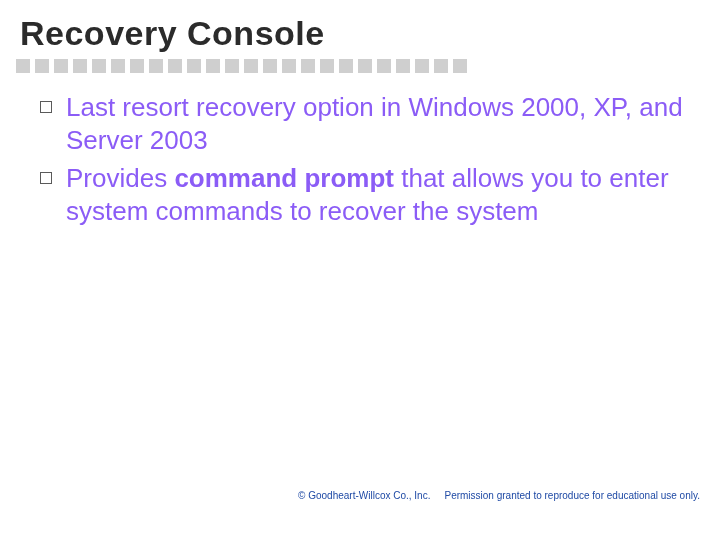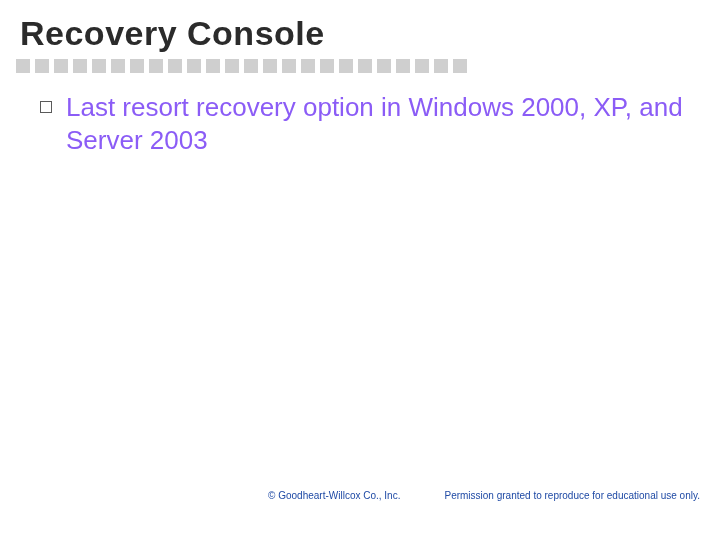--- a/index.html
+++ b/index.html
@@ -62,21 +62,21 @@
     flex: 1 1 auto;
   }
   .bold { font-weight: bold; }
   .footer {
     position: absolute;
     bottom: 6px;
     right: 20px;
     font-size: 10px;
     color: #1f4aa5;
     display: flex;
-    gap: 44px;
+    gap: 14px;
     font-family: Arial, Helvetica, sans-serif;
   }
 </style>
 </head>
 <body>
 
 <div class="slide">
   <div class="title">Recovery Console</div>
   <div class="divider" id="divider">
       <span></span>
@@ -102,18 +102,22 @@
       <span></span>
       <span></span>
       <span></span>
       <span></span>
     </div>
   <div class="content" id="bullets">
       <div class="bullet">
         <div class="marker"></div>
         <div class="text"><span>Last resort recovery option in Windows 2000, XP, and Server 2003</span></div>
       </div>
+      <div class="bullet">
+        <div class="marker"></div>
+        <div class="text"><span>Provides </span><span class="bold">command prompt</span><span> that allows you to enter system commands to recover the system</span></div>
+      </div>
     </div>
   <div class="footer">
     <span>© Goodheart-Willcox Co., Inc.</span>
     <span>Permission granted to reproduce for educational use only.</span>
   </div>
 </div>
 
 </body></html>

